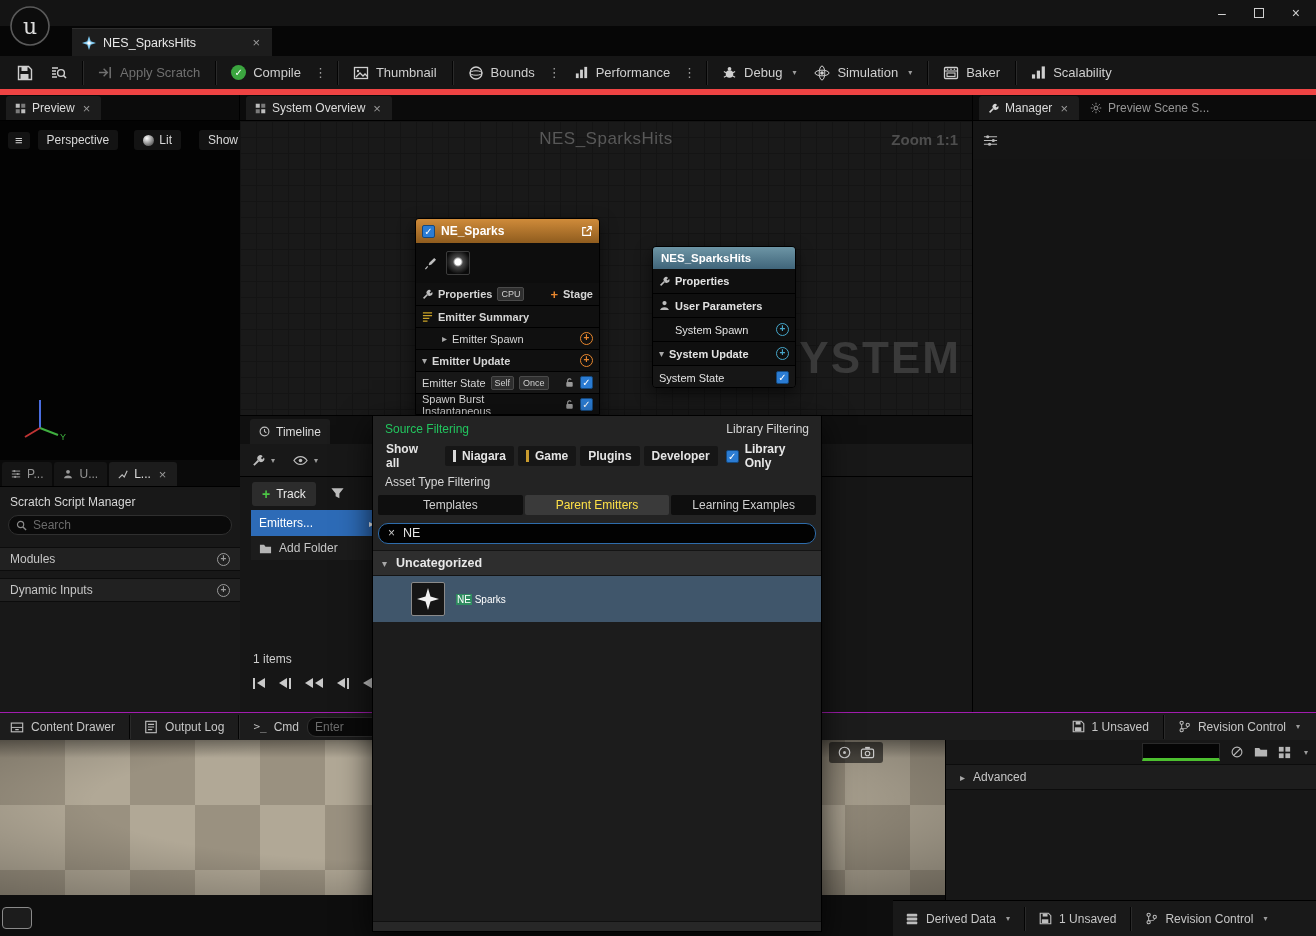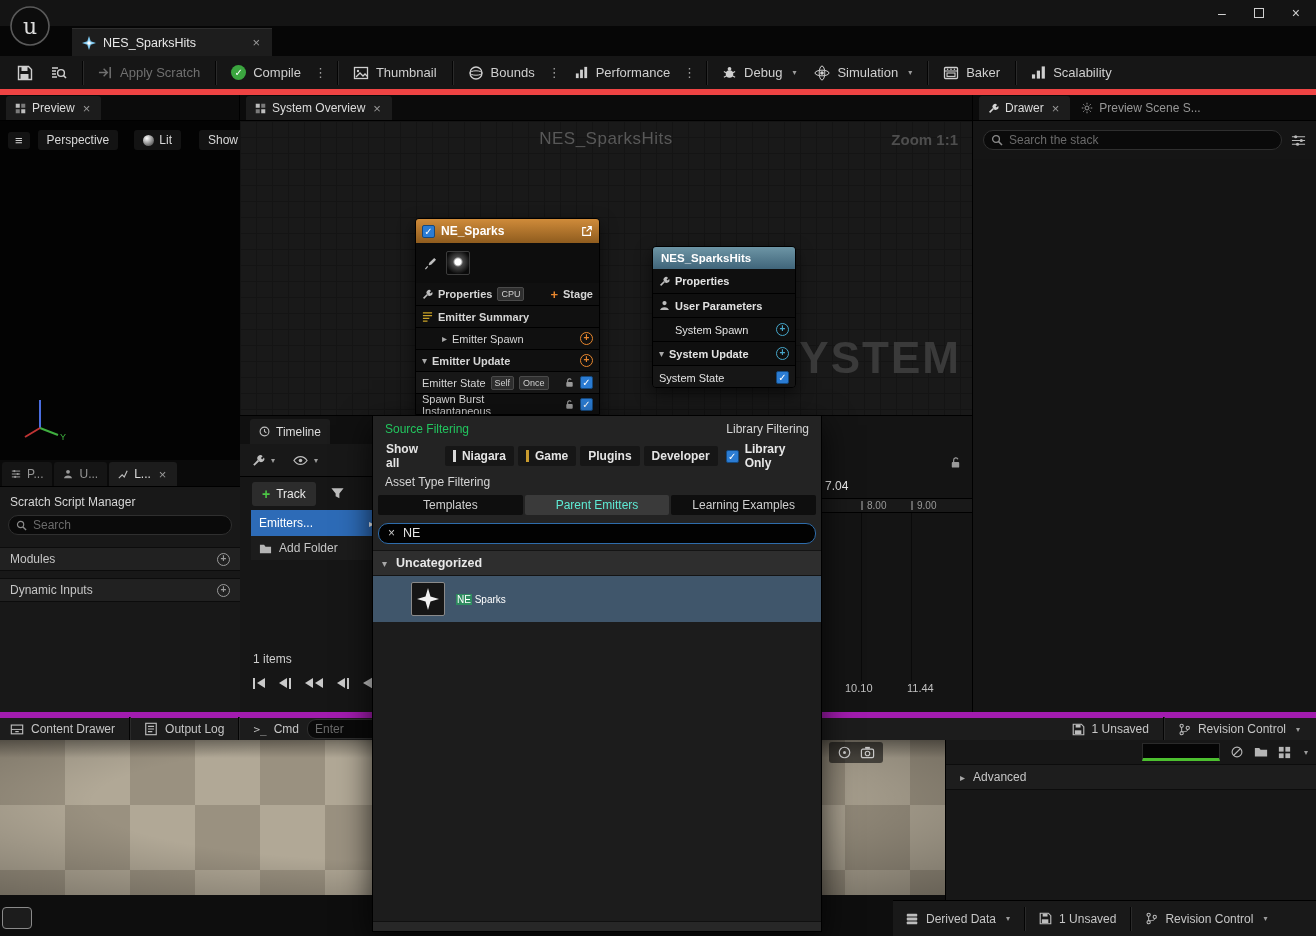--- a/index.html
+++ b/index.html
@@ -46,21 +46,21 @@
 .srow{display:flex;align-items:center;height:24px;padding:0 6px;font-size:11px;color:#e2e2e2;background:#0f0f0f;border-top:1px solid #000;gap:5px}
 
 .tri{width:0;height:0;border:5px solid transparent;border-left:none;border-right:8px solid #c9c9c9}
 .bigtri{width:0;height:0;border:7px solid transparent;border-left:none;border-right:12px solid #c9c9c9}
 .pbar{width:2px;height:11px;background:#c9c9c9}
 .pbtn{display:flex;align-items:center;gap:2px;padding:2px 3px}
 
 .fchip{display:flex;align-items:center;height:20px;padding:0 8px;background:#161616;border-radius:2px;font-size:12px;font-weight:bold;color:#e4e4e4}
 .fbar{width:3px;height:12px;margin-right:6px}
 .seg{flex:1;height:20px;display:flex;align-items:center;justify-content:center;font-size:12px;color:#cfcfcf;background:#0e0e0e;border-radius:2px}
-.seg.active{background:#3a3a3a;color:#5eead4}
+.seg.active{background:#3a3a3a;color:#fde047}
 .caret{color:#a8a8a8;font-size:10px}
 </style>
 </head>
 <body>
 
 <div id="app">
 
   <div class="abs menubar">
     <div class="winctl">
       <span>–</span>
@@ -449,77 +449,53 @@
           </span>
         <span class="pbtn">
             <span class="tri"></span>
             <span class="pbar"></span>
           </span>
         <span class="pbtn">
             <span class="bigtri"></span>
           </span>
       </div>
 
-      <div class="abs" style="left:560px;top:0;width:172px;height:297px;background:#141414;border-left:1px solid #000">
-        <svg width="13" height="13" viewBox="0 0 14 14" style="position:absolute;right:10px;top:40px">
-            <rect x="3" y="6.5" width="8" height="6" rx="1" fill="#9a9a9a"></rect>
-            <path d="M5 6.5V4.5a2.4 2.4 0 0 1 4.6-1" fill="none" stroke="#9a9a9a" stroke-width="1.3"></path>
-          </svg>
-        <span class="abs" style="left:24px;top:63px;color:#f0f0f0;font-size:12px">7.04</span>
-        <div class="abs" style="left:0;top:82px;width:172px;height:15px;background:#191919;border-top:1px solid #000;border-bottom:1px solid #000">
-          <span class="abs" style="left:60px;top:2px;width:2px;height:9px;background:#666"></span>
-          <span class="abs" style="left:66px;top:1px;font-size:10px;color:#9a9a9a">8.00</span>
-          <span class="abs" style="left:110px;top:2px;width:2px;height:9px;background:#666"></span>
-          <span class="abs" style="left:116px;top:1px;font-size:10px;color:#9a9a9a">9.00</span>
-        </div>
-        <span class="abs" style="left:60px;top:97px;width:1px;height:168px;background:#0a0a0a"></span>
-        <span class="abs" style="left:110px;top:97px;width:1px;height:168px;background:#0a0a0a"></span>
-        <span class="abs" style="left:44px;top:266px;font-size:11px;color:#c0c0c0">10.10</span>
-        <span class="abs" style="left:106px;top:266px;font-size:11px;color:#c0c0c0">11.44</span>
-      </div>
     </div>
   </div>
 
   <div class="abs" style="left:972px;top:95px;width:344px;height:617px;background:#151515;border-left:1px solid #000">
     <div class="ptabbar">
       <div class="ptab">
         <svg width="11" height="11" viewBox="0 0 14 14">
             <path d="M2 12L7 7" stroke="#d6d6d6" stroke-width="2"></path>
             <path d="M7 7a3.2 3.2 0 1 1 4.5-4.5L9.6 4.4l1.4 1.4 1.9-1.9A3.2 3.2 0 0 1 7 7z" fill="#d6d6d6"></path>
           </svg>
-        <span>Drawer</span>
+        <span>Manager</span>
         <span class="tclose">×</span>
       </div>
       <div class="ptab inactive">
         <svg width="12" height="12" viewBox="0 0 16 16">
             <circle cx="8" cy="8" r="2.6" fill="none" stroke="#969696" stroke-width="1.3"></circle>
             <path d="M8 1v2.2M8 12.8V15M1 8h2.2M12.8 8H15M3 3l1.6 1.6M11.4 11.4L13 13M13 3l-1.6 1.6M4.6 11.4L3 13" stroke="#969696" stroke-width="1.3"></path>
           </svg>
         <span>Preview Scene S...</span>
       </div>
     </div>
     <div class="row" style="height:38px;padding:0 10px;gap:9px">
-      <div class="search grow">
-        <svg width="12" height="12" viewBox="0 0 12 12">
-            <circle cx="5" cy="5" r="3.4" fill="none" stroke="#8a8a8a" stroke-width="1.3"></circle>
-            <path d="M7.6 7.6L11 11" stroke="#8a8a8a" stroke-width="1.5"></path>
-          </svg>
-        <input placeholder="Search the stack" style="">
-      </div>
       <svg width="15" height="15" viewBox="0 0 16 16">
           <path d="M1 4h14M1 8h14M1 12h14" stroke="#b9b9b9" stroke-width="1.3"></path>
           <circle cx="5" cy="4" r="1.7" fill="#b9b9b9"></circle>
           <circle cx="11" cy="8" r="1.7" fill="#b9b9b9"></circle>
           <circle cx="7" cy="12" r="1.7" fill="#b9b9b9"></circle>
         </svg>
     </div>
     <div class="abs" style="left:0;top:64px;width:344px;height:553px;background:#141414"></div>
   </div>
 
-  <div class="abs row" style="left:0;top:712px;width:1316px;height:28px;background:#1c1c1c;border-top:6px solid #a21caf;padding:0 10px;gap:8px">
+  <div class="abs row" style="left:0;top:712px;width:1316px;height:28px;background:#1c1c1c;border-top:1px solid #a21caf;padding:0 10px;gap:8px">
     <span class="row" style="gap:7px">
       <svg width="14" height="14" viewBox="0 0 16 16">
           <rect x="1.5" y="3.5" width="13" height="10" fill="none" stroke="#bdbdbd" stroke-width="1.3"></rect>
           <path d="M1.5 8.5h13" stroke="#bdbdbd" stroke-width="1.1"></path>
           <path d="M6 11h4" stroke="#bdbdbd" stroke-width="1.4"></path>
         </svg>
       <span>Content Drawer</span>
     </span>
     <span class="tsep"></span>
     <span class="row" style="gap:7px">

